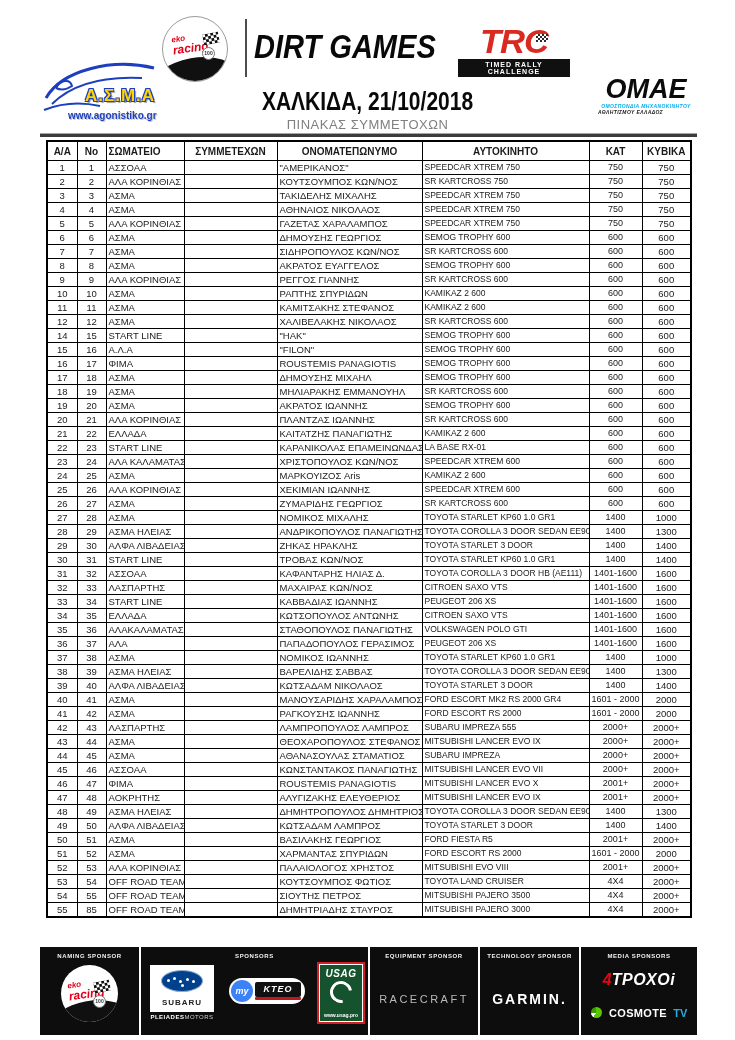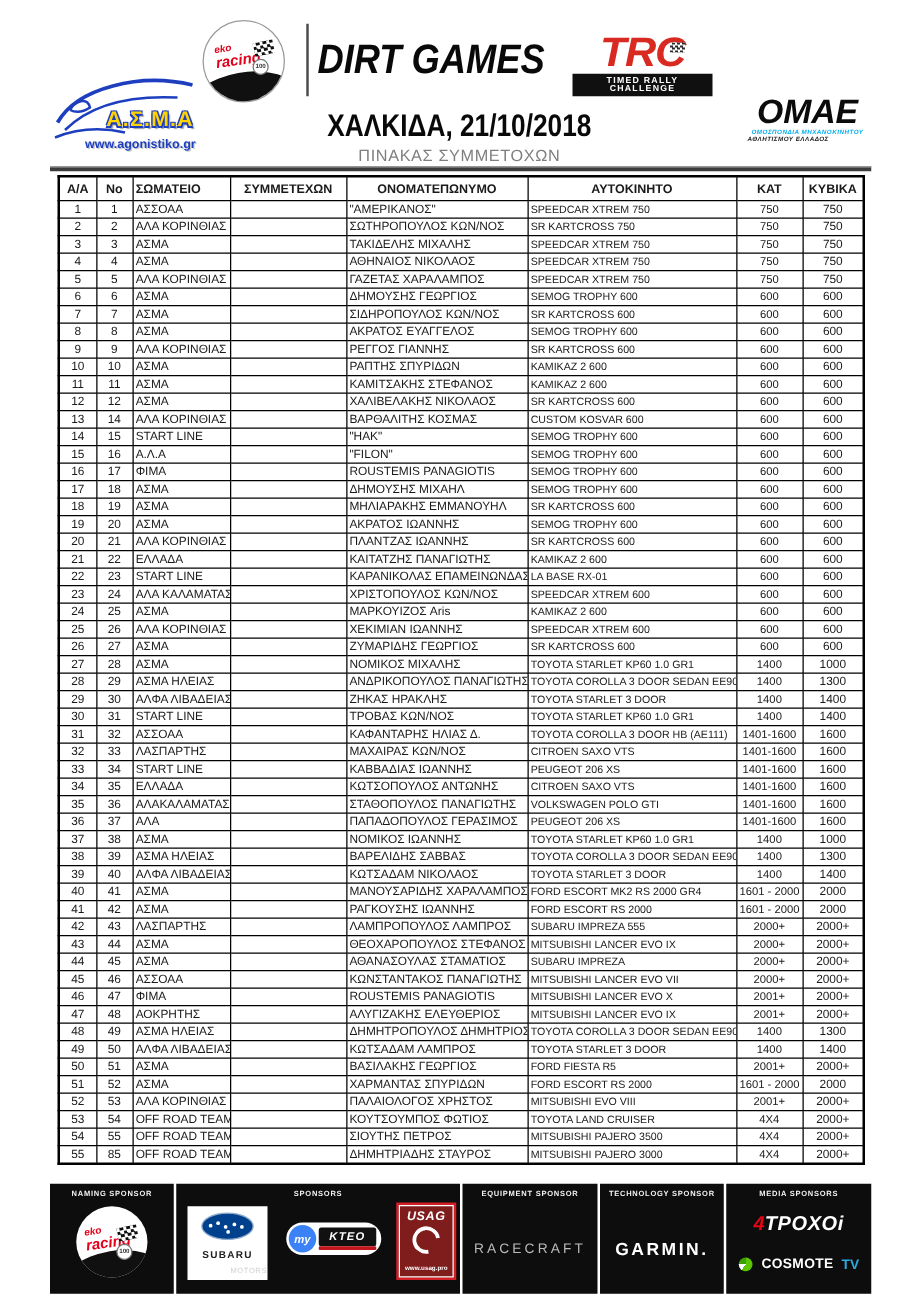--- a/index.html
+++ b/index.html
@@ -59,34 +59,34 @@
   .sponsor-panel{position:absolute;top:947px;height:88px;background:#0d0d0d;}
   .panel-label{position:absolute;top:6px;left:0;width:100%;text-align:center;color:#f2f2f2;
     font-size:6px;font-weight:bold;letter-spacing:0.6px;}
   .p1{left:40px;width:99px;}
   .p2{left:141px;width:227px;}
   .p3{left:370px;width:108px;}
   .p4{left:480px;width:99px;}
   .p5{left:581px;width:116px;}
   .eko-circle-ftr{position:absolute;left:21px;top:18px;width:57px;height:57px;border:none;}
   .eko-circle-ftr .eko-txt{left:7px;top:14px;}
-  .subaru-box{position:absolute;left:9px;top:18px;width:64px;height:59px;background:#fff;text-align:center;}
+  .subaru-box{position:absolute;left:9px;top:18px;width:64px;height:47px;background:#fff;text-align:center;}
   .subaru-oval{display:inline-block;margin-top:5px;width:40px;height:20px;background:#00418e;border:1px solid #8faccc;border-radius:50%;position:relative;}
   .subaru-star{position:absolute;width:3px;height:3px;background:#fff;border-radius:50%;}
   .s1{left:5px;top:8px;}.s2{left:11px;top:6px;}.s3{left:17px;top:9px;}.s4{left:24px;top:7px;}.s5{left:30px;top:9px;}.s6{left:19px;top:13px;}
   .subaru-word{display:block;font-size:8px;font-weight:bold;letter-spacing:1px;color:#222;margin-top:2px;}
   .pleiades{position:absolute;left:0px;top:67px;width:82px;text-align:center;font-size:6px;color:#cfcfcf;letter-spacing:0.5px;white-space:nowrap;}
   .pleiades b{color:#fff;}
   .kteo-pill{position:absolute;left:88px;top:31px;width:76px;height:26px;background:#fff;border-radius:13px;}
   .kteo-my{position:absolute;left:2px;top:2px;width:22px;height:22px;border-radius:50%;background:#3b82f6;color:#fff;
     font-size:9px;font-weight:bold;font-style:italic;text-align:center;line-height:22px;}
   .kteo-box{position:absolute;left:26px;top:4px;width:46px;height:15px;background:#111;border-radius:2px;color:#fff;
     font-size:9px;font-weight:900;font-style:italic;text-align:center;line-height:15px;letter-spacing:1px;}
   .kteo-sub{position:absolute;left:26px;top:19px;width:46px;height:3px;background:#c3161c;border-radius:1px;}
-  .usag-box{position:absolute;left:178px;top:17px;width:42px;height:56px;background:#7f1d1d;border:1px solid #fff;
+  .usag-box{position:absolute;left:178px;top:17px;width:42px;height:56px;background:#14532d;border:1px solid #fff;
     box-shadow:0 0 0 2px #d21f26;text-align:center;}
   .usag-word{display:block;margin-top:3px;font-size:10px;font-weight:900;font-style:italic;color:#fff;letter-spacing:0.5px;}
   .usag-wrench{display:inline-block;margin-top:2px;width:16px;height:16px;border:3px solid #fff;border-radius:50%;border-right-color:transparent;transform:rotate(35deg);}
   .usag-url{position:absolute;bottom:3px;left:0;width:100%;font-size:5px;font-weight:bold;color:#fff;}
   .racecraft{position:absolute;top:46px;left:0;width:100%;text-align:center;color:#b9b9b9;
     font-size:11px;letter-spacing:2.5px;font-weight:400;}
   .garmin{position:absolute;top:44px;left:0;width:100%;text-align:center;color:#fff;
     font-size:14px;letter-spacing:2px;font-weight:bold;}
   .trochoi{position:absolute;top:24px;left:0;width:100%;text-align:center;font-size:16px;font-weight:900;font-style:italic;white-space:nowrap;}
   .trochoi .four{color:#e30613;}
@@ -174,21 +174,21 @@
         <td class="col4">"ΑΜΕΡΙΚΑΝΟΣ"</td>
         <td class="col5">SPEEDCAR XTREM 750</td>
         <td class="col6">750</td>
         <td class="col7">750</td>
       </tr>
       <tr>
         <td class="col0">2</td>
         <td class="col1">2</td>
         <td class="col2">ΑΛΑ ΚΟΡΙΝΘΙΑΣ</td>
         <td class="col3"></td>
-        <td class="col4">ΣΩΤΗΡΟΠΟΥΛΟΣ ΚΩΝ/ΝΟΣ</td>
+        <td class="col4">ΚΟΥΤΣΟΥΜΠΟΣ ΚΩΝ/ΝΟΣ</td>
         <td class="col5">SR KARTCROSS 750</td>
         <td class="col6">750</td>
         <td class="col7">750</td>
       </tr>
       <tr>
         <td class="col0">3</td>
         <td class="col1">3</td>
         <td class="col2">ΑΣΜΑ</td>
         <td class="col3"></td>
         <td class="col4">ΤΑΚΙΔΕΛΗΣ ΜΙΧΑΛΗΣ</td>
@@ -276,30 +276,20 @@
         <td class="col6">600</td>
         <td class="col7">600</td>
       </tr>
       <tr>
         <td class="col0">12</td>
         <td class="col1">12</td>
         <td class="col2">ΑΣΜΑ</td>
         <td class="col3"></td>
         <td class="col4">ΧΑΛΙΒΕΛΑΚΗΣ ΝΙΚΟΛΑΟΣ</td>
         <td class="col5">SR KARTCROSS 600</td>
-        <td class="col6">600</td>
-        <td class="col7">600</td>
-      </tr>
-      <tr>
-        <td class="col0">13</td>
-        <td class="col1">14</td>
-        <td class="col2">ΑΛΑ ΚΟΡΙΝΘΙΑΣ</td>
-        <td class="col3"></td>
-        <td class="col4">ΒΑΡΘΑΛΙΤΗΣ ΚΟΣΜΑΣ</td>
-        <td class="col5">CUSTOM KOSVAR 600</td>
         <td class="col6">600</td>
         <td class="col7">600</td>
       </tr>
       <tr>
         <td class="col0">14</td>
         <td class="col1">15</td>
         <td class="col2">START LINE</td>
         <td class="col3"></td>
         <td class="col4">"ΗΑΚ"</td>
         <td class="col5">SEMOG TROPHY 600</td>

